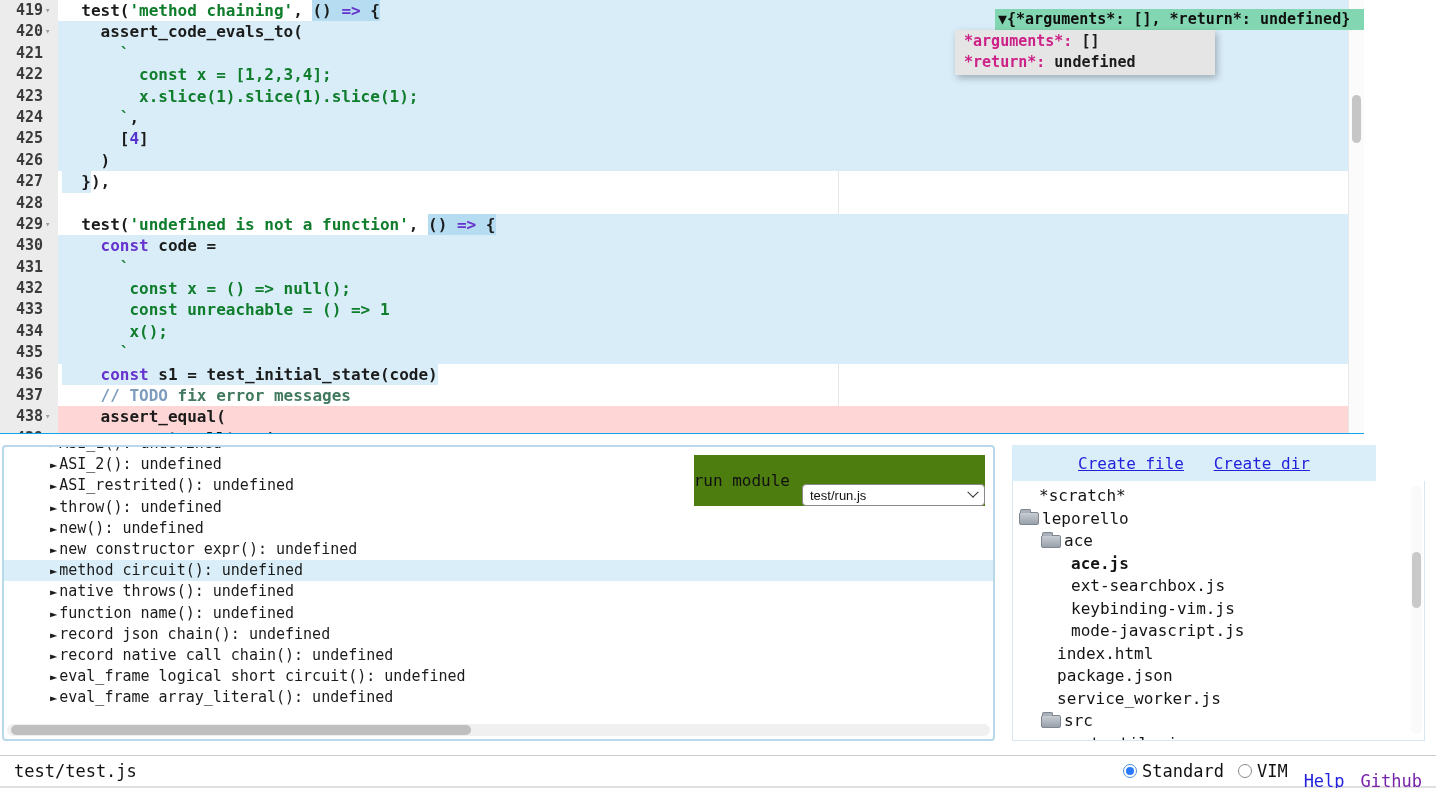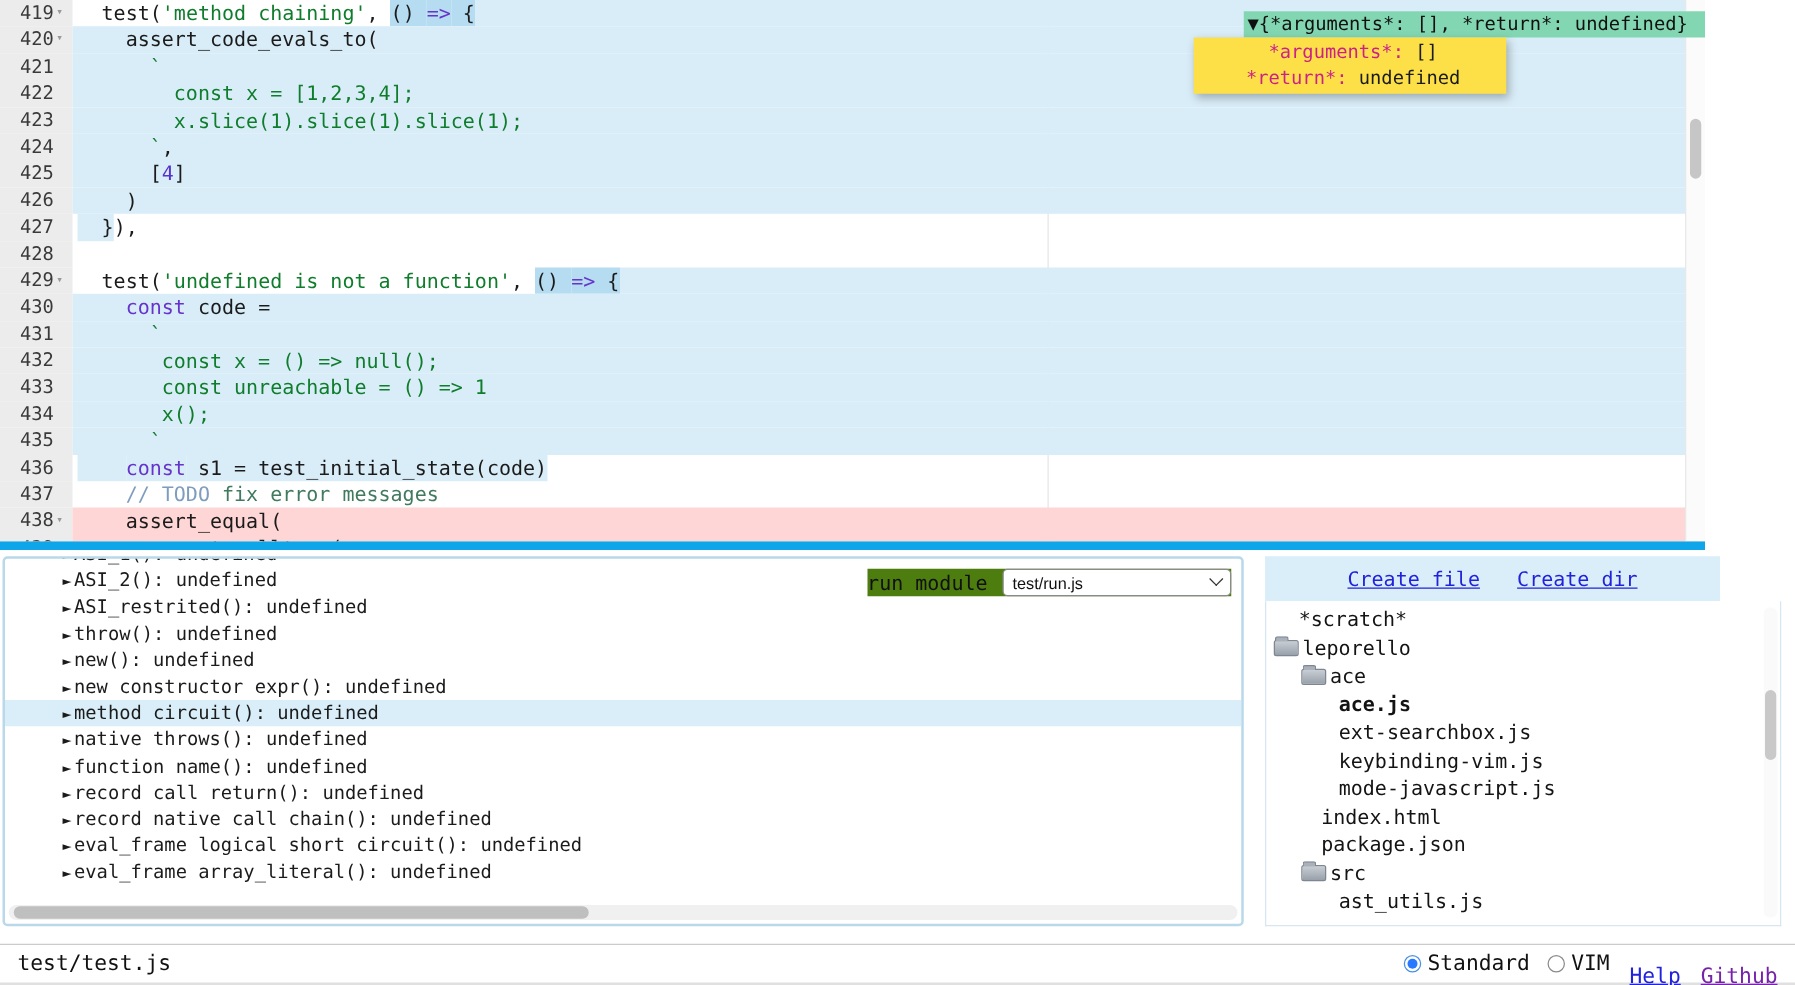--- a/index.html
+++ b/index.html
@@ -4,58 +4,58 @@
 <style>
   html,body{margin:0;padding:0;}
   body{
     width:1436px;height:788px;position:relative;overflow:hidden;
     background:#ffffff;
     font-family:"DejaVu Sans Mono",monospace;
     -webkit-font-smoothing:antialiased;
   }
   
   .editor{position:absolute;left:0;top:0;width:1364px;height:433px;background:#fff;
-          border-bottom:7px solid #0ea5e9;overflow:hidden;}
+          border-bottom:1px solid #0ea5e9;overflow:hidden;font-weight:bold;}
   .print-margin{position:absolute;left:838px;top:0;width:1px;height:433px;background:#e6e6e6;z-index:0;}
   #code-lines{position:absolute;left:0;top:0;right:0;z-index:1;}
   .line{display:flex;height:21.4px;line-height:21.4px;font-size:16px;}
   .gut{width:58px;flex:none;background:#ececec;color:#3a3a3a;display:flex;
        justify-content:flex-end;align-items:center;font-size:15px;}
   .fold{width:13px;flex:none;font-size:9px;color:#999;padding-left:2px;}
   .codecell{flex:1;display:flex;white-space:pre;padding-left:4px;}
   .fillseg{flex:1;}
   .c-p{color:#1b1b1b}.c-str{color:#0f7d2c}.c-kw{color:#6633cc}.c-num{color:#5533cc}
   .c-ct{color:#7d9cbe}.c-cm{color:#417a5f}
   .bg-hl{background:#d9edf8}.bg-sel{background:#b5dcf0}.bg-pink{background:#ffd6d6}
   
   .vsb{position:absolute;right:0;top:0;width:15px;height:433px;background:#fbfbfb;
        border-left:1px solid #e8e8e8;z-index:4;}
   .vsb-thumb{position:absolute;left:3px;top:95px;width:9px;height:48px;background:#c6c6c6;border-radius:5px;}
   
   .tooltip{position:absolute;left:955px;top:9px;z-index:10;font-size:15px;}
   .tt-header{width:466px;height:21px;line-height:21px;background:#82d7b2;color:#101010;
              white-space:pre;padding-left:3px;box-sizing:border-box;margin-left:40px;}
-  .tt-body{width:246px;background:#fde047;box-shadow:2px 3px 7px rgba(0,0,0,.28);
-           padding:1px 4px 3px 0;text-align:center;}
+  .tt-body{width:246px;background:#e5e5e5;box-shadow:2px 3px 7px rgba(0,0,0,.28);
+           padding:1px 14px 3px 0;}
   .tt-row{height:20.5px;line-height:20.5px;white-space:pre;}
   .tt-key{color:#cc2288;}
   .tt-val{color:#1b1b1b;}
   
   .outpanel{position:absolute;left:2px;top:445px;width:993px;height:296px;background:#fff;
             border:2px solid #b9d8ea;border-radius:4px;box-sizing:border-box;overflow:hidden;}
   #out-list{margin-top:-14px;font-size:15px;color:#1b1b1b;}
   .out-row{height:21.2px;line-height:21.2px;white-space:pre;padding-left:46px;}
   .out-row.sel{background:#d9eef8;}
   .out-row.err{color:#e01111;}
   .oarrow{font-size:12px;margin-right:2px;}
   .runmod{position:absolute;top:8px;right:8px;display:flex;align-items:center;gap:12px;
           font-size:16px;color:#111;background:#4d7c0f;}
   .selectbox{width:183px;height:22px;border:1px solid #8a8a8a;border-radius:4px;background:#fff;
              display:flex;align-items:center;justify-content:space-between;padding:0 7px;
-             box-sizing:border-box;font-family:"Liberation Sans",sans-serif;font-size:13px;color:#111;}
+             box-sizing:border-box;font-family:"Liberation Sans",sans-serif;font-size:13px;color:#111;margin-top:29px;}
   .chev{width:7px;height:7px;border-right:1.6px solid #333;border-bottom:1.6px solid #333;
         transform:rotate(45deg) translate(-2px,-2px);flex:none;}
   .hsb{position:absolute;left:3px;right:3px;bottom:3px;height:12px;background:#f0f0f0;border-radius:6px;}
   .hsb-thumb{position:absolute;left:4px;top:1px;width:460px;height:10px;background:#bfbfbf;border-radius:5px;}
   
   .treehead{position:absolute;left:1012px;top:445px;width:364px;height:36px;background:#d9eef8;
             display:flex;align-items:center;justify-content:space-between;padding:0 66px;
             box-sizing:border-box;font-size:16px;}
   .hlink{color:#2222dd;text-decoration:underline;cursor:pointer;}
   .tree{position:absolute;left:1012px;top:481px;width:413px;height:260px;background:#fff;
@@ -253,21 +253,21 @@
   <div id="out-list">
       <div class="out-row"><span class="oarrow">►</span><span>ASI_1(): undefined</span></div>
       <div class="out-row"><span class="oarrow">►</span><span>ASI_2(): undefined</span></div>
       <div class="out-row"><span class="oarrow">►</span><span>ASI_restrited(): undefined</span></div>
       <div class="out-row"><span class="oarrow">►</span><span>throw(): undefined</span></div>
       <div class="out-row"><span class="oarrow">►</span><span>new(): undefined</span></div>
       <div class="out-row"><span class="oarrow">►</span><span>new constructor expr(): undefined</span></div>
       <div class="out-row sel"><span class="oarrow">►</span><span>method circuit(): undefined</span></div>
       <div class="out-row"><span class="oarrow">►</span><span>native throws(): undefined</span></div>
       <div class="out-row"><span class="oarrow">►</span><span>function name(): undefined</span></div>
-      <div class="out-row"><span class="oarrow">►</span><span>record call return(): undefined</span></div>
+      <div class="out-row"><span class="oarrow">►</span><span>record json chain(): undefined</span></div>
       <div class="out-row"><span class="oarrow">►</span><span>record native call chain(): undefined</span></div>
       <div class="out-row"><span class="oarrow">►</span><span>eval_frame logical short circuit(): undefined</span></div>
       <div class="out-row"><span class="oarrow">►</span><span>eval_frame array_literal(): undefined</span></div>
     </div>
   <div class="runmod">
     <span>run module</span>
     <div class="selectbox">
       <span>test/run.js</span>
       <span class="chev"></span>
     </div>
@@ -285,20 +285,21 @@
   <div id="tree-list">
       <div class="tree-row" style="padding-left: 26px;"><span>*scratch*</span></div>
       <div class="tree-row" style="padding-left: 6px;"><span class="folder-icon"></span><span>leporello</span></div>
       <div class="tree-row" style="padding-left: 28px;"><span class="folder-icon"></span><span>ace</span></div>
       <div class="tree-row" style="padding-left: 58px; font-weight: bold;"><span>ace.js</span></div>
       <div class="tree-row" style="padding-left: 58px;"><span>ext-searchbox.js</span></div>
       <div class="tree-row" style="padding-left: 58px;"><span>keybinding-vim.js</span></div>
       <div class="tree-row" style="padding-left: 58px;"><span>mode-javascript.js</span></div>
       <div class="tree-row" style="padding-left: 44px;"><span>index.html</span></div>
       <div class="tree-row" style="padding-left: 44px;"><span>package.json</span></div>
+      <div class="tree-row" style="padding-left: 44px;"><span>service_worker.js</span></div>
       <div class="tree-row" style="padding-left: 28px;"><span class="folder-icon"></span><span>src</span></div>
       <div class="tree-row" style="padding-left: 58px;"><span>ast_utils.js</span></div>
     </div>
   <div class="tsb">
     <div class="tsb-thumb"></div>
   </div>
 </div>
 
 <div class="status">
   <span>test/test.js</span>

